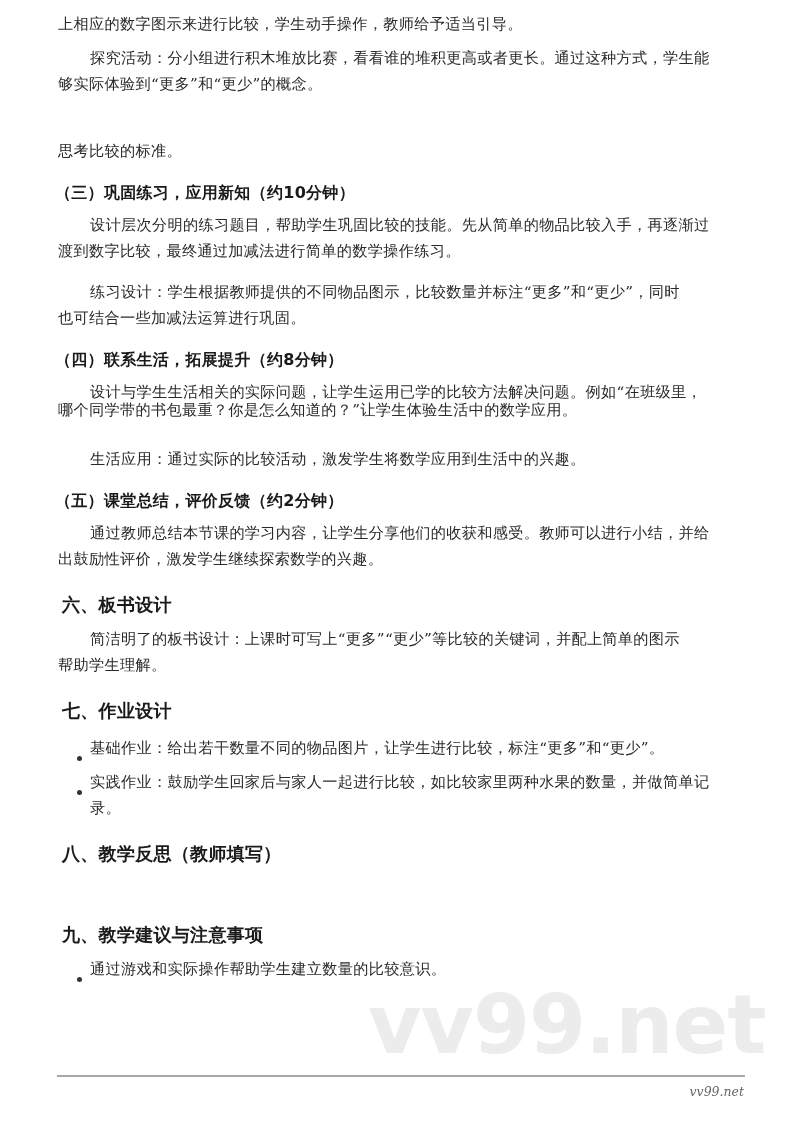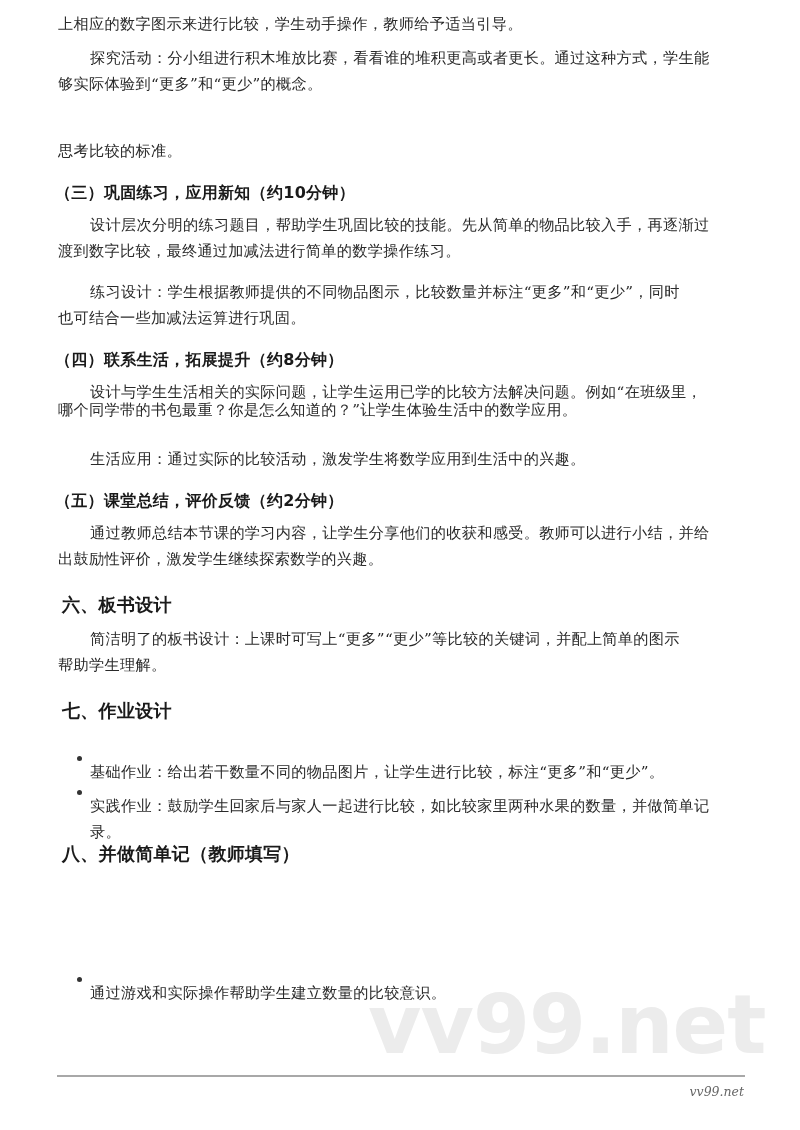--- a/index.html
+++ b/index.html
@@ -5,21 +5,21 @@
   html, body { margin: 0; padding: 0; }
   body {
     width: 800px; height: 1130px; background: #ffffff; position: relative; overflow: hidden;
     font-family: "DejaVu Serif", "Liberation Serif", serif; color: #222;
   }
   .line { position: absolute; left: 58px; white-space: nowrap; font-size: 15.2px; line-height: 20px; color: #2a2a2a; letter-spacing: 0.3px; }
   .indent { left: 90px; }
   .sub { font-family: "DejaVu Sans", "Liberation Sans", sans-serif; font-weight: bold; font-size: 16px; color: #1a1a1a; left: 55px; }
   .h2 { font-family: "DejaVu Sans", "Liberation Sans", sans-serif; font-weight: bold; font-size: 18px; color: #1a1a1a; left: 56px; line-height: 24px; margin-left: 6px; }
   .bullet-dot { position: absolute; left: 77px; width: 5px; height: 5px; border-radius: 50%; background: #333; }
-  .bline { left: 90px; margin-top: 24px; }
+  .bline { left: 90px; }
   .watermark { position: absolute; left: 368px; top: 985px; font-family: "DejaVu Sans", "Liberation Sans", sans-serif; font-weight: bold; font-size: 82px; line-height: 80px; color: #ececec; letter-spacing: -1px; z-index: 0; }
   .content { position: absolute; inset: 0; z-index: 1; }
   .rule { position: absolute; left: 57px; top: 1075px; width: 688px; height: 2px; background: #a8a8a8; }
   .footer { position: absolute; right: 56px; top: 1084px; font-family: "DejaVu Serif", "Liberation Serif", serif; font-style: italic; font-size: 12.5px; color: #666; }
 </style>
 </head>
 <body>
 
 <div class="watermark">vv99.net</div>
 
@@ -50,20 +50,21 @@
   <div class="line indent" style="top:629px">简洁明了的板书设计：上课时可写上“更多”“更少”等比较的关键词，并配上简单的图示</div>
   <div class="line" style="top:655px">帮助学生理解。</div>
 
   <div class="line h2" style="top:699px">七、作业设计</div>
   <span class="bullet-dot" style="top:756px"></span>
   <div class="line bline" style="top:738px">基础作业：给出若干数量不同的物品图片，让学生进行比较，标注“更多”和“更少”。</div>
   <span class="bullet-dot" style="top:790px"></span>
   <div class="line bline" style="top:772px">实践作业：鼓励学生回家后与家人一起进行比较，如比较家里两种水果的数量，并做简单记</div>
   <div class="line bline" style="top:798px">录。</div>
 
-  <div class="line h2" style="top:842px">八、并做简单记（教师填写）</div>
+  <div class="line h2" style="top:842px">八、教学反思（教师填写）</div>
 
+  <div class="line h2" style="top:923px">九、教学建议与注意事项</div>
   <span class="bullet-dot" style="top:977px"></span>
   <div class="line bline" style="top:959px">通过游戏和实际操作帮助学生建立数量的比较意识。</div>
 
   <div class="rule"></div>
   <div class="footer">vv99.net</div>
 </div>
 
 </body></html>

